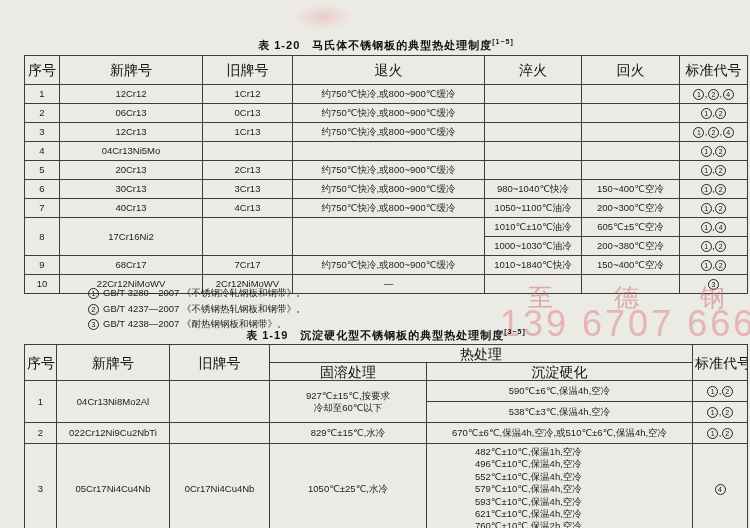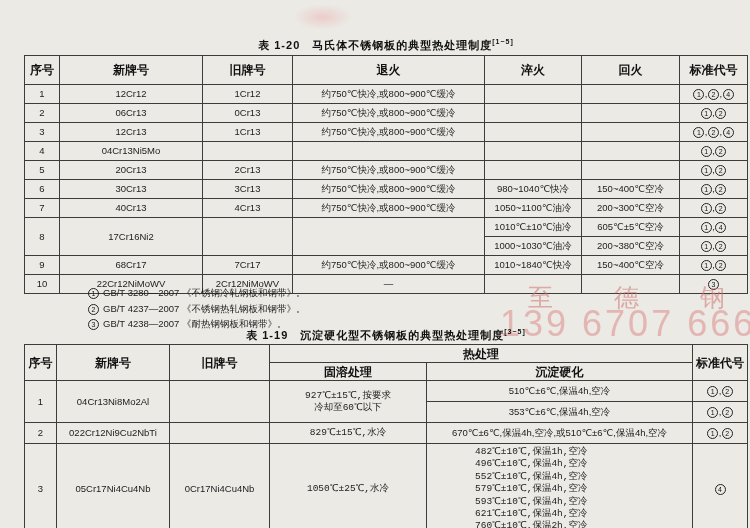--- a/index.html
+++ b/index.html
@@ -5,29 +5,29 @@
   html,body{margin:0;padding:0;}
   body{font-family:"Liberation Sans","DejaVu Sans",sans-serif;}
   #page{position:relative;width:750px;height:528px;background:#ebeae5;overflow:hidden;color:#151515;}
 
   .tbl-title{position:absolute;left:24px;width:724px;text-align:center;font-size:11px;font-weight:bold;color:#111;letter-spacing:1px;}
   .tbl-title sup{font-size:7px;font-weight:bold;}
 
   table.sheet{position:absolute;left:24px;border-collapse:collapse;table-layout:fixed;width:724px;background:transparent;}
   table.sheet th,table.sheet td{border:1px solid #3c3c3c;text-align:center;vertical-align:middle;
     font-size:9.5px;line-height:12px;padding:1px 2px;color:#1c1c1c;overflow:hidden;white-space:nowrap;}
-  table.sheet th{font-weight:bold;font-size:12px;color:#111;}
+  table.sheet th{font-weight:normal;font-size:14px;color:#111;}
   #t118{top:55px;}
   #t118 th{height:26px;}
   #t118 td{height:16px;}
   #t119{top:344px;}
   #t119 th{height:15px;}
   #t119 td{height:18px;}
   #t119 td.aging-list{text-align:left;padding-left:48px;white-space:normal;line-height:12.4px;vertical-align:top;padding-top:2px;}
-  td.multiline{white-space:normal;line-height:12px;font-family:Liberation Mono, monospace;}
+  td.multiline{white-space:normal;line-height:12px;}
 
   .circ{display:inline-block;width:9px;height:9px;border:1px solid #222;border-radius:50%;
     font-size:7px;line-height:9px;text-align:center;vertical-align:0px;font-weight:normal;color:#111;}
   .codes .circ{margin:0 0.5px;}
 
   #footnotes{position:absolute;left:88px;top:285px;font-size:9.5px;line-height:15.5px;color:#1c1c1c;}
   #footnotes .circ{margin-right:4px;}
 
   .wm{position:absolute;pointer-events:none;font-family:"Liberation Sans","DejaVu Sans",sans-serif;}
   #wm-company{left:528px;top:281px;font-size:25px;letter-spacing:27px;color:rgba(210,115,115,0.55);white-space:nowrap;}
@@ -199,25 +199,25 @@
         <th>固溶处理</th>
         <th>沉淀硬化</th>
       </tr>
     </thead>
     <tbody>
         <tr>
           <td rowspan="2">1</td>
           <td rowspan="2">04Cr13Ni8Mo2Al</td>
           <td rowspan="2"></td>
           <td class="multiline" rowspan="2">927℃±15℃,按要求<br>冷却至60℃以下</td>
-          <td>510℃±6℃,保温4h,空冷</td>
-          <td class="codes"><span class="circ">1</span>,<span class="circ">2</span></td>
-        </tr>
-        <tr>
-          <td>353℃±6℃,保温4h,空冷</td>
+          <td>590℃±6℃,保温4h,空冷</td>
+          <td class="codes"><span class="circ">1</span>,<span class="circ">2</span></td>
+        </tr>
+        <tr>
+          <td>538℃±3℃,保温4h,空冷</td>
           <td class="codes"><span class="circ">1</span>,<span class="circ">2</span></td>
         </tr>
         <tr>
           <td>2</td>
           <td>022Cr12Ni9Cu2NbTi</td>
           <td></td>
           <td class="multiline">829℃±15℃,水冷</td>
           <td>670℃±6℃,保温4h,空冷,或510℃±6℃,保温4h,空冷</td>
           <td class="codes"><span class="circ">1</span>,<span class="circ">2</span></td>
         </tr>

